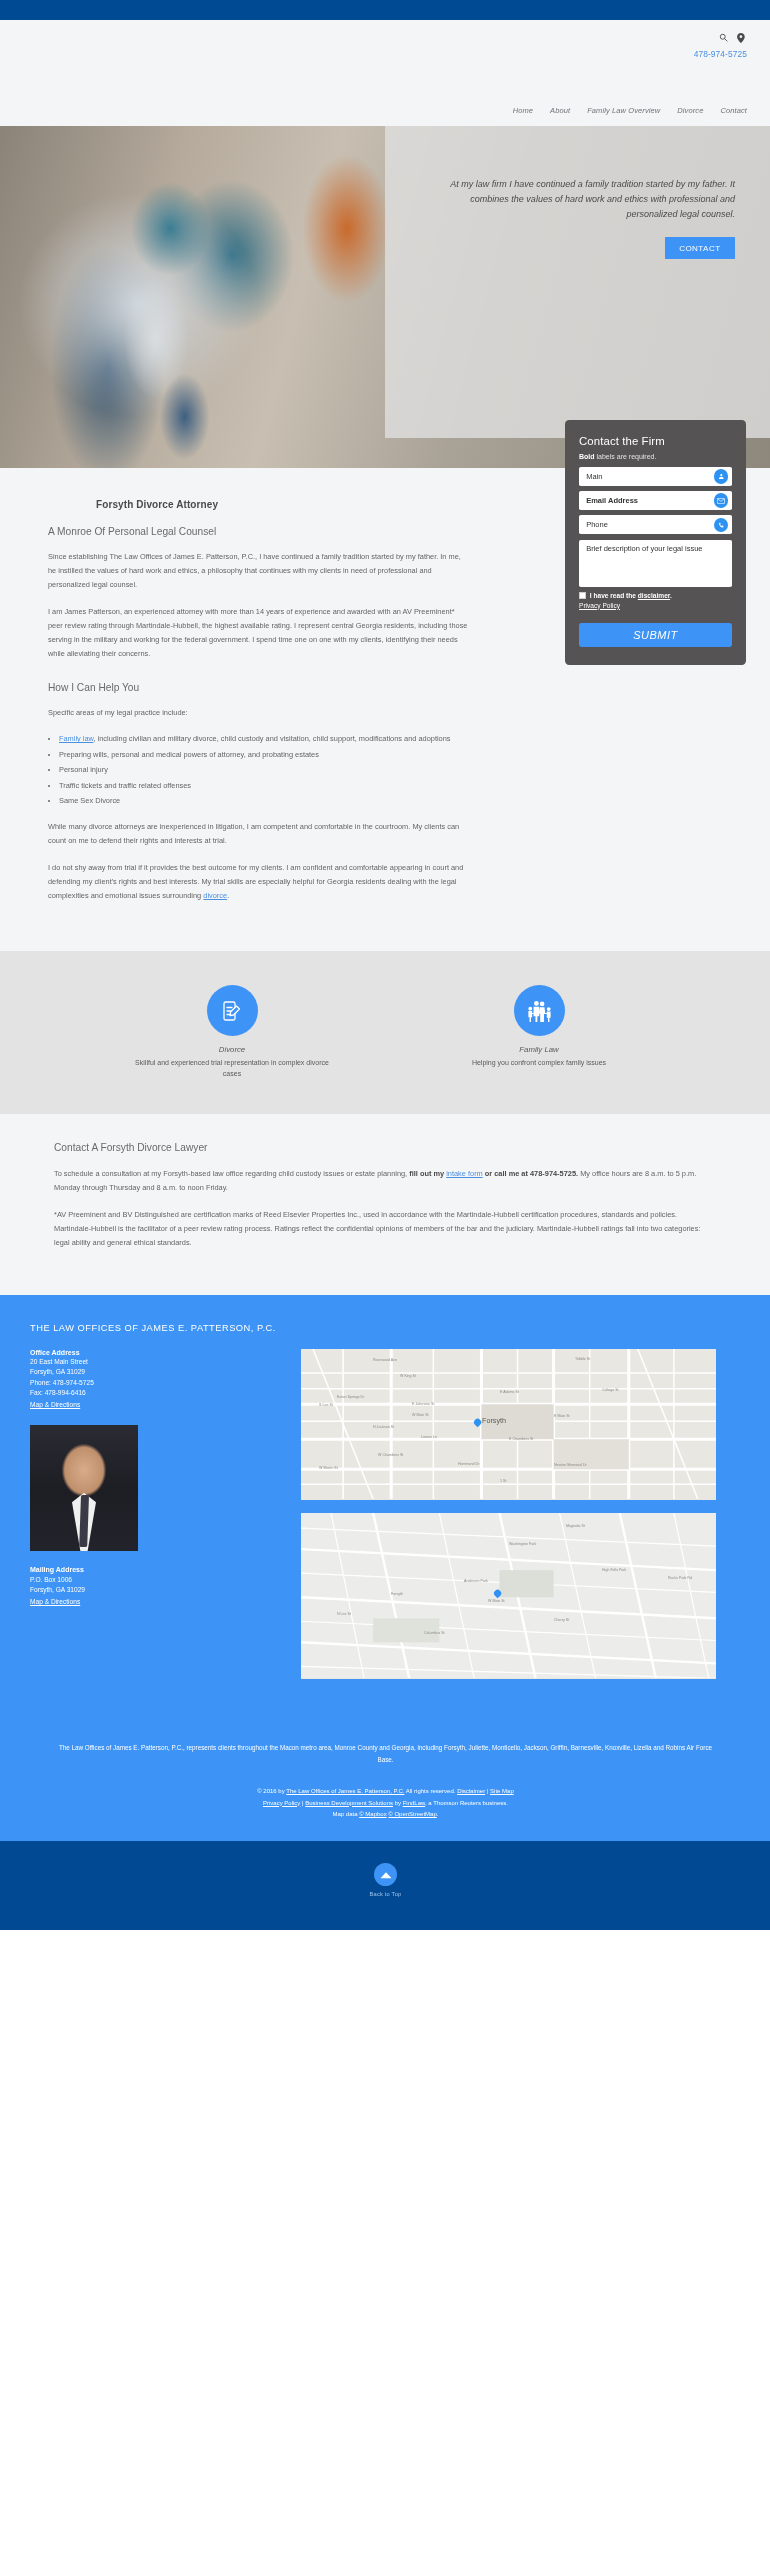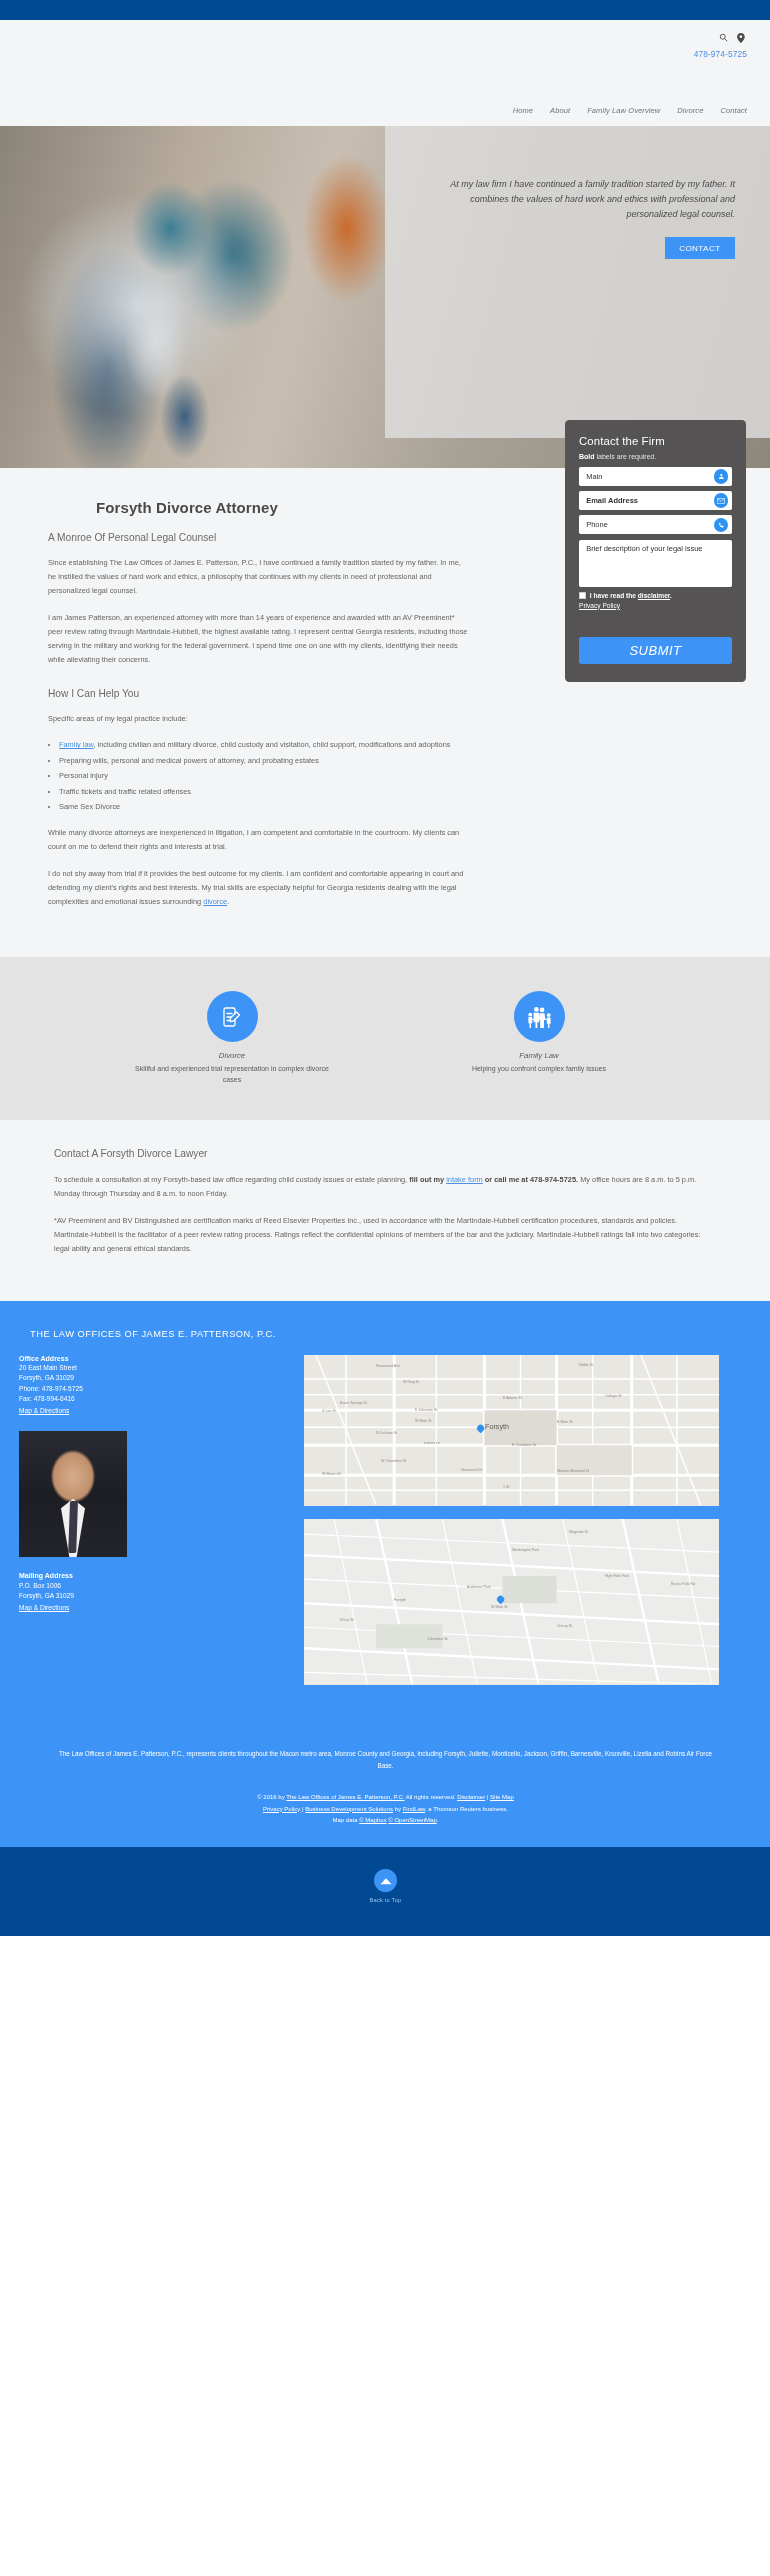--- a/index.html
+++ b/index.html
@@ -170,39 +170,39 @@
   .field.area .field-label { line-height: 1.35; }
   .disc-row { display: flex; align-items: center; gap: 4.2px; margin-top: 3.6px; }
   .checkbox {
     width: 6.6px; height: 6.6px; background: #ffffff; border: 0.6px solid #cccccc; flex: 0 0 auto;
   }
   .disc-text { color: #ffffff; font-size: 6.6px; font-weight: bold; }
   .disc-text u { text-decoration: underline; }
   .privacy-link { display:block; color: #ffffff; font-size: 6.6px; text-decoration: underline; margin-top: 2.4px; }
   .submit-btn {
     width: 100%;
-    margin-top: 28px;
+    margin-top: 14px;
     background: #3d94f6;
     border: none;
     color: #ffffff;
     font-style: italic;
-    font-size: 13px;
+    font-size: 11px;
     letter-spacing: 0.5px;
     padding: 6px 0;
     border-radius: 2.4px;
     cursor: pointer;
     font-family: inherit;
   }
 
   
   .main-wrap { background: #f4f5f6; padding: 31px 0 36px 0; }
   .container { width: 723px; margin: 0 auto; padding: 0 24px; }
   .article { width: 422px; }
   h1.page-title {
-    font-size: 15px;
+    font-size: 10px;
     color: #4a4a4a;
     font-weight: bold;
     margin-bottom: 15.7px;
     letter-spacing: 0.1px;
     padding-left: 48px;
   }
   h2.sec-title {
     font-size: 10.2px;
     color: #6a6a6a;
     font-weight: normal;
@@ -250,21 +250,21 @@
 
   
   .office { background: #3d94f6; padding: 28px 0 35px 0; color: #ffffff; }
   .office-head {
     font-size: 9.3px;
     letter-spacing: 0.5px;
     font-weight: normal;
     margin-bottom: 15.7px;
     padding-left: 30px;
   }
-  .office-grid { display: flex; padding: 0 24px 0 19px; gap: 32px; }
+  .office-grid { display: flex; padding: 0 24px 0 30px; gap: 18px; }
   .office-left { width: 253px; }
   .addr-title { font-weight: bold; font-size: 7px; margin-bottom: 1.2px; }
   .addr-line { font-size: 6.6px; line-height: 1.55; }
   .addr-link { font-size: 6.6px; text-decoration: underline; display: inline-block; margin-top: 0.6px; }
   .portrait {
     width: 108px; height: 126px;
     margin: 15.7px 0 15.7px 0;
     background:
       radial-gradient(ellipse 31px 37px at 50% 36%, #d8ac8a 0%, #c0906c 62%, rgba(192,144,108,0) 72%),
       linear-gradient(180deg,#2b2b33 0%, #1d1d24 52%, #23232b 100%),

